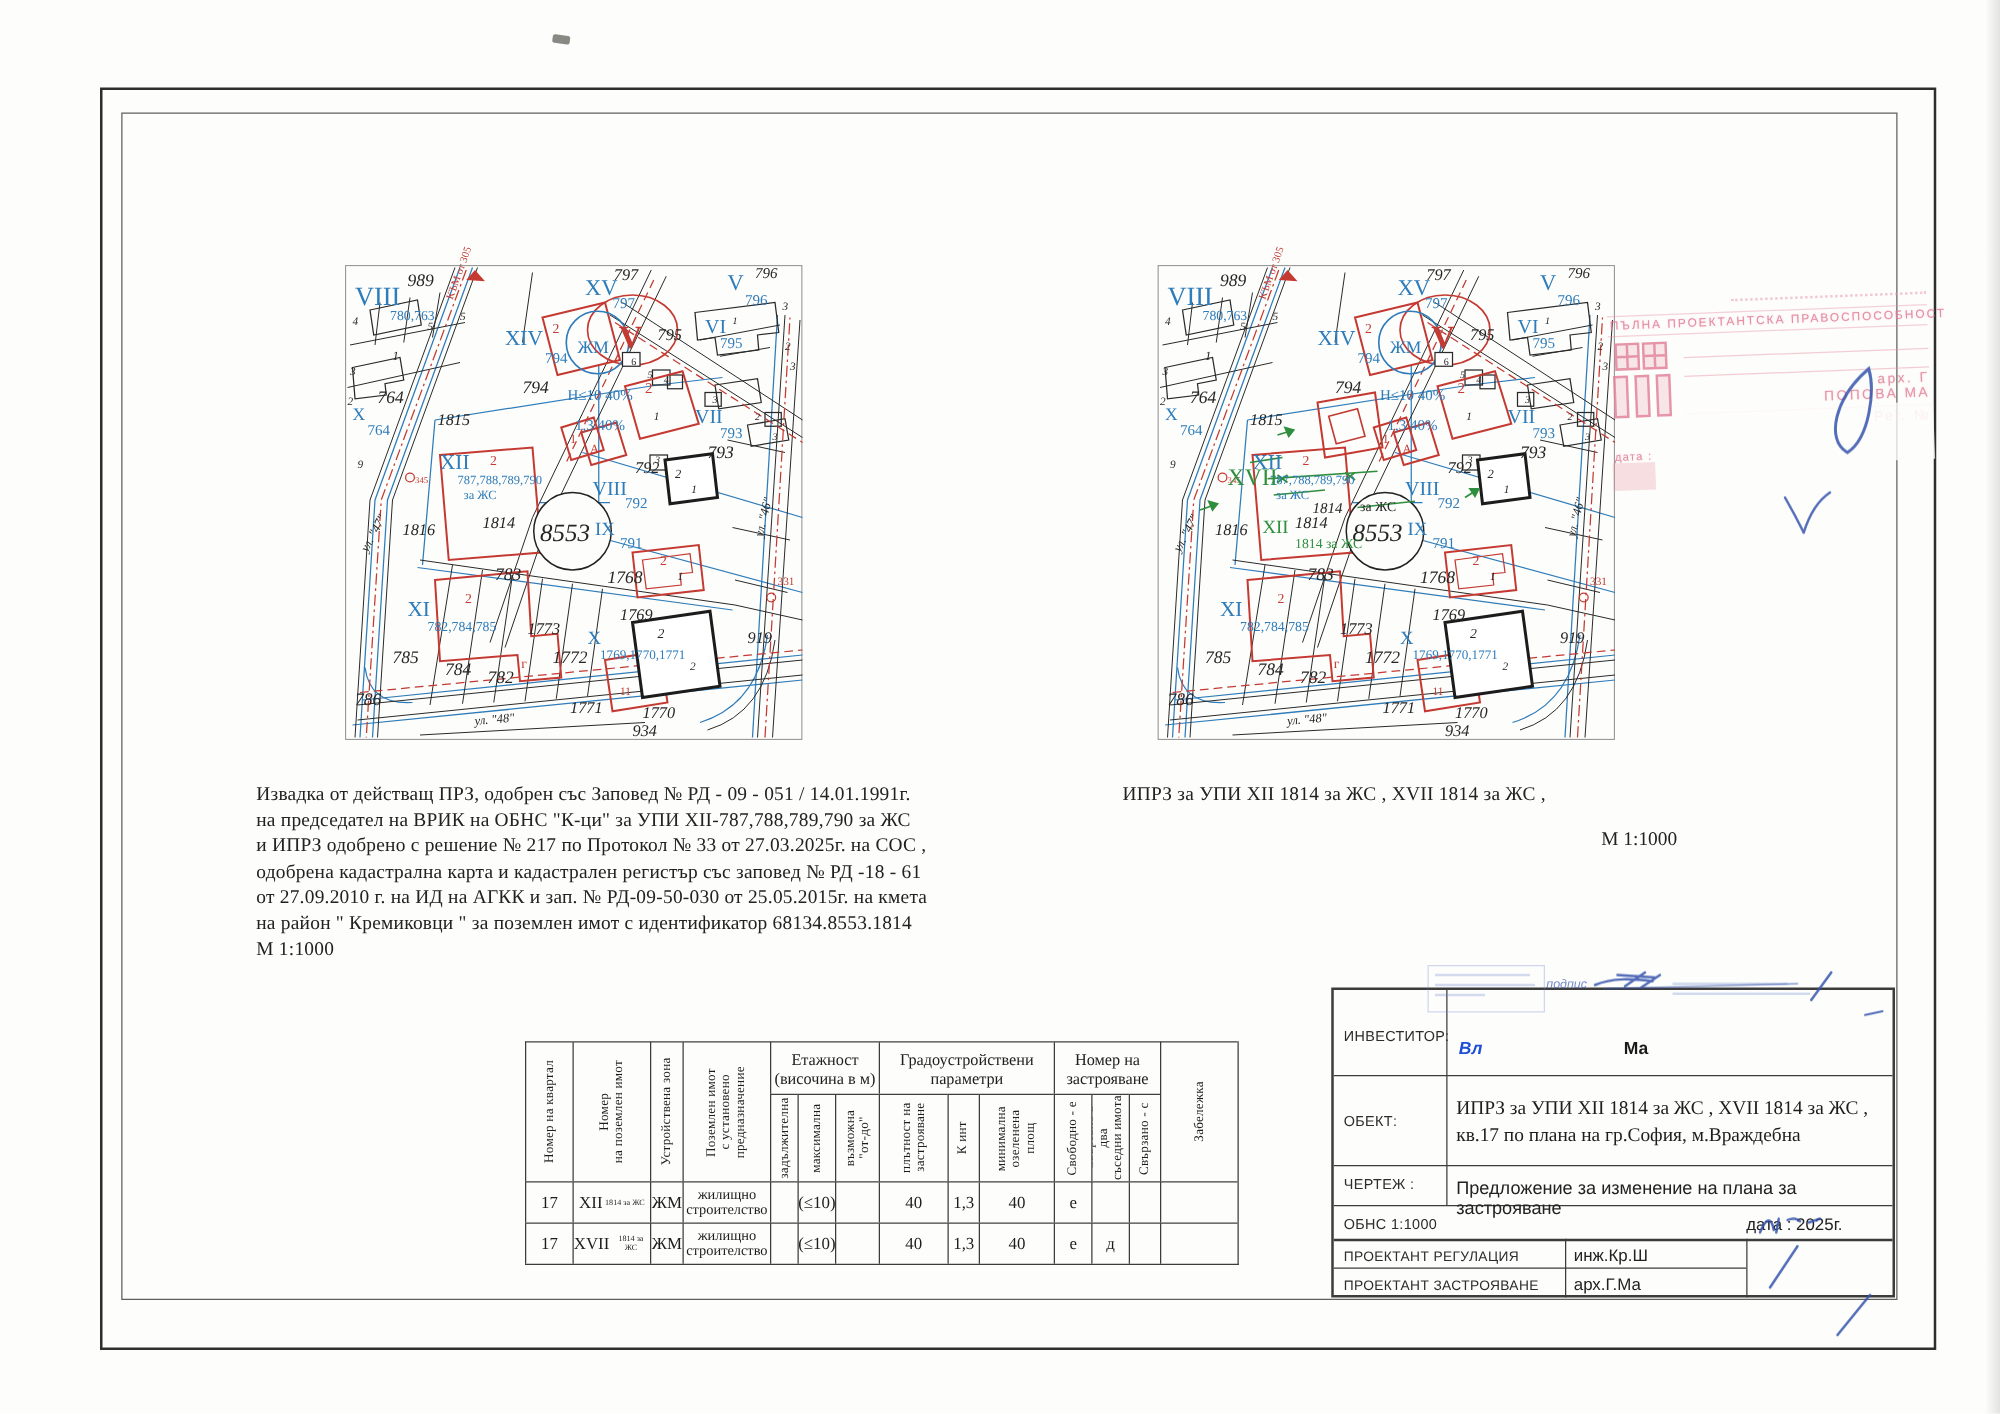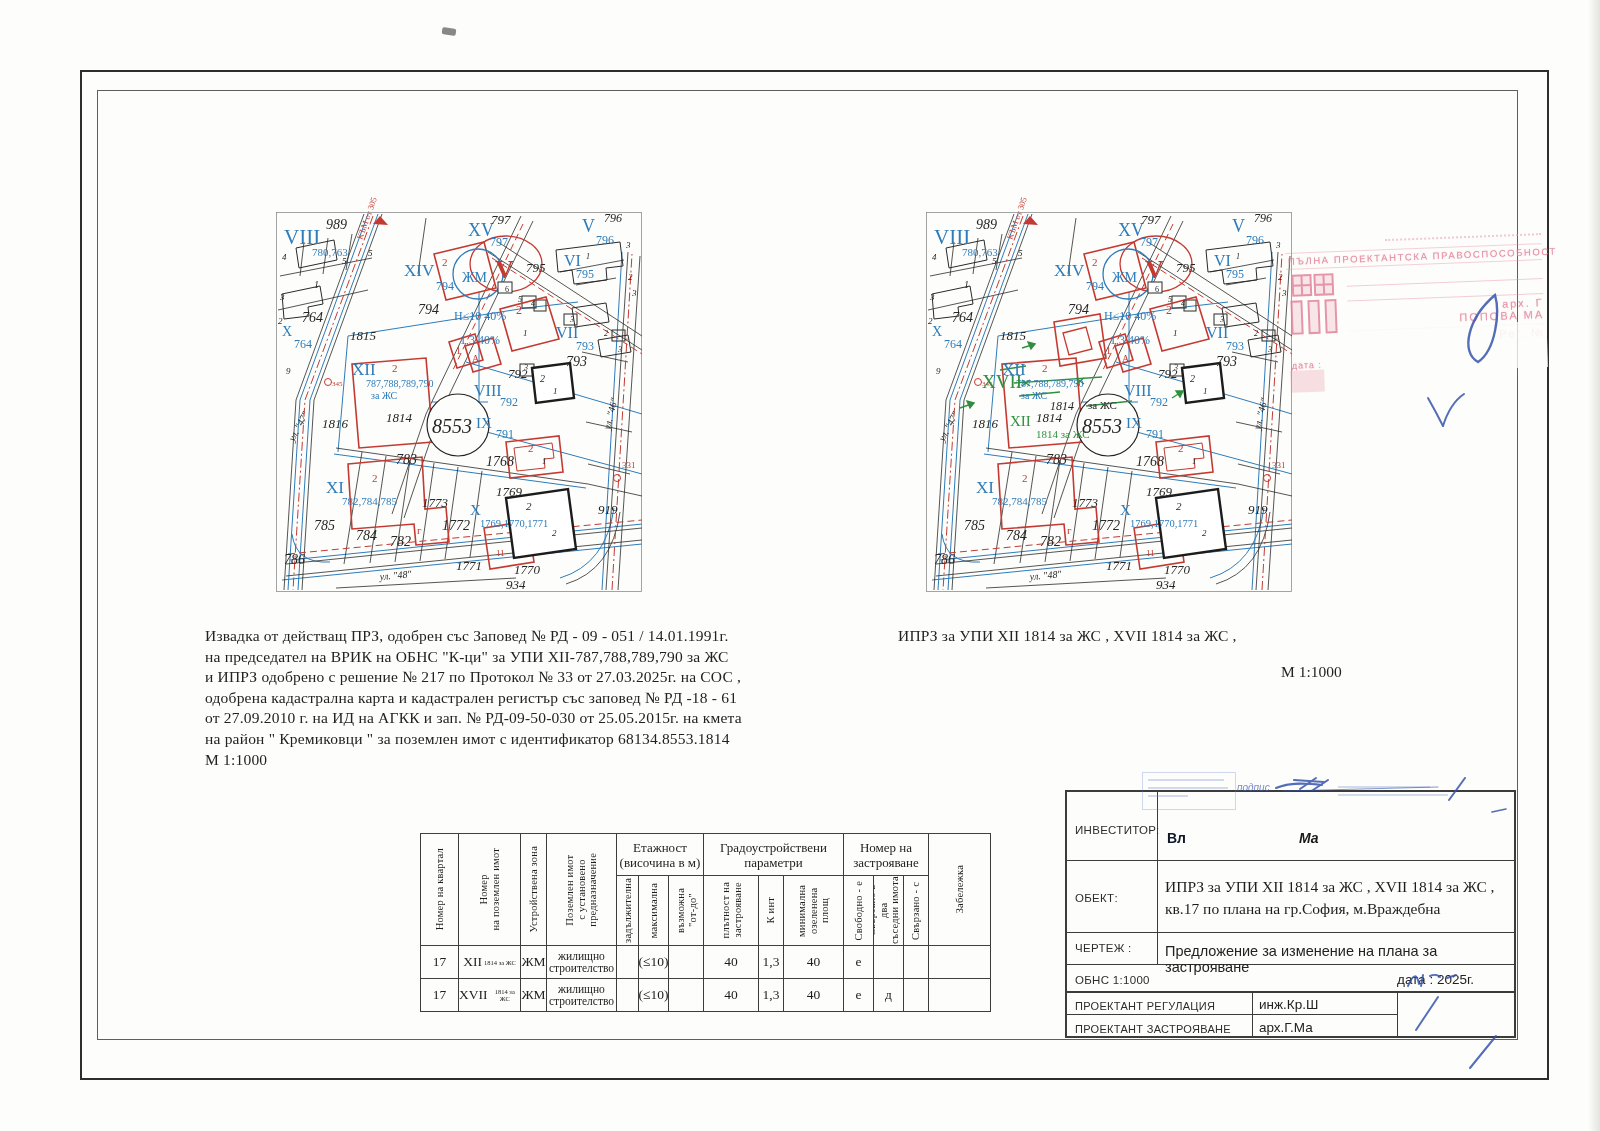--- a/index.html
+++ b/index.html
@@ -25,22 +25,22 @@
   #ptable .cell{border-left:1px solid #3c3c3c;border-top:1px solid #404040;display:flex;align-items:center;justify-content:center;text-align:center;overflow:hidden;position:relative;}
   #ptable .group{font-size:13px;line-height:15px;white-space:pre-line;padding:2px 0;}
   #ptable .rot{writing-mode:vertical-rl;transform:rotate(180deg);font-size:10.5px;line-height:11.5px;white-space:pre-line;letter-spacing:.2px;}
   #ptable .data{font-size:13.5px;}
   #ptable .tiny{font-size:6.5px;margin-left:2px;}
 
   
   #title-block{position:absolute;left:1065px;top:790px;width:451px;height:248px;border:2px solid #3c3c3c;box-sizing:border-box;font-family:"Liberation Sans",sans-serif;}
   .tb-label{position:absolute;font-size:11.5px;color:#2c2c2c;letter-spacing:.3px;}
   .tb-divider{position:absolute;background:#3c3c3c;}
-  #tb-investor-v1{position:absolute;left:100px;top:38px;font-size:14px;font-weight:bold;color:#0f172a;}
-  #tb-investor-v2{position:absolute;left:232px;top:38px;font-size:14px;font-weight:bold;font-style:italic;color:#1a1a1a;}
+  #tb-investor-v1{position:absolute;left:100px;top:38px;font-size:14px;font-weight:bold;font-style:italic;color:#1d4ed8;}
+  #tb-investor-v2{position:absolute;left:232px;top:38px;font-size:14px;font-weight:bold;color:#1a1a1a;}
   #tb-object-value{position:absolute;left:98px;top:84px;width:348px;font-family:"Liberation Serif",serif;font-size:15.5px;line-height:22px;color:#1d1d1d;}
   #tb-drawing-value{position:absolute;left:98px;top:151px;font-size:14.5px;color:#222;}
   #tb-scale-label{left:8px;top:182px;}
   #tb-date{position:absolute;left:330px;top:180px;font-size:13.5px;color:#222;}
   #tb-reg-label{left:8px;top:208px;font-size:11px;}
   #tb-reg-value{position:absolute;left:192px;top:205px;font-size:13.5px;color:#222;}
   #tb-dev-label{left:8px;top:231px;font-size:11px;}
   #tb-dev-value{position:absolute;left:192px;top:228px;font-size:13.5px;color:#222;}
 
   

